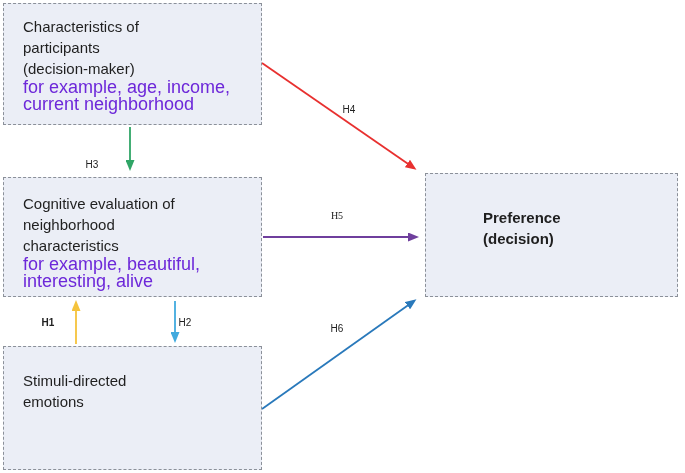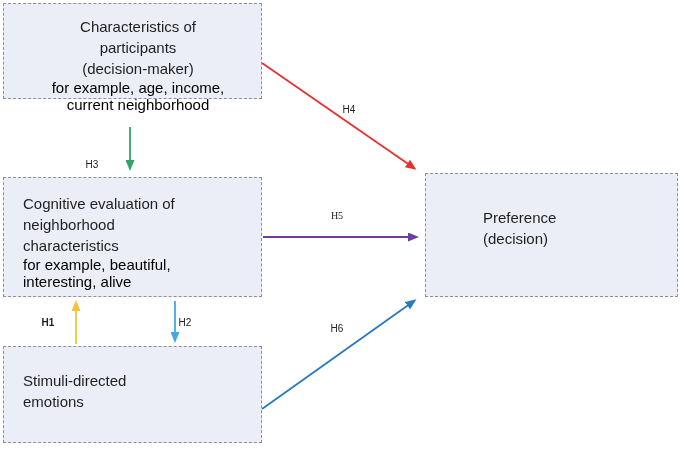--- a/index.html
+++ b/index.html
@@ -27,30 +27,30 @@
     box-sizing: border-box;
     color: #212121;
   }
   .box-title {
     font-size: 15px;
     line-height: 21px;
     white-space: pre-line;
     color: #1f1f1f;
   }
   .box-subtitle {
-    font-size: 15px;
+    font-size: 18px;
     line-height: 17px;
     white-space: pre-line;
-    color: #000000;
+    color: #6d28d9;
   }
 
-  .box-characteristics { left: 3px;   top: 3px;   width: 259px; height: 96px; padding: 12px 8px 0 19px; text-align: center; }
+  .box-characteristics { left: 3px;   top: 3px;   width: 259px; height: 122px; padding: 12px 8px 0 19px; }
   .box-cognitive       { left: 3px;   top: 177px; width: 259px; height: 120px; padding: 15px 8px 0 19px; }
-  .box-emotions        { left: 3px;   top: 346px; width: 259px; height: 97px; padding: 23px 8px 0 19px; }
-  .box-preference      { left: 425px; top: 173px; width: 253px; height: 124px; padding: 33px 16px 0 57px; }
+  .box-emotions        { left: 3px;   top: 346px; width: 259px; height: 124px; padding: 23px 8px 0 19px; }
+  .box-preference      { left: 425px; top: 173px; width: 253px; height: 124px; padding: 33px 16px 0 57px; font-weight: bold; }
 
   .arrow-label {
     position: absolute;
     font-size: 10px;
     color: #212121;
     transform: translate(-50%, -50%);
     white-space: nowrap;
   }
   .label-h1 { left: 48px;  top: 322px; font-weight: bold; }
   .label-h2 { left: 185px; top: 322px; }

